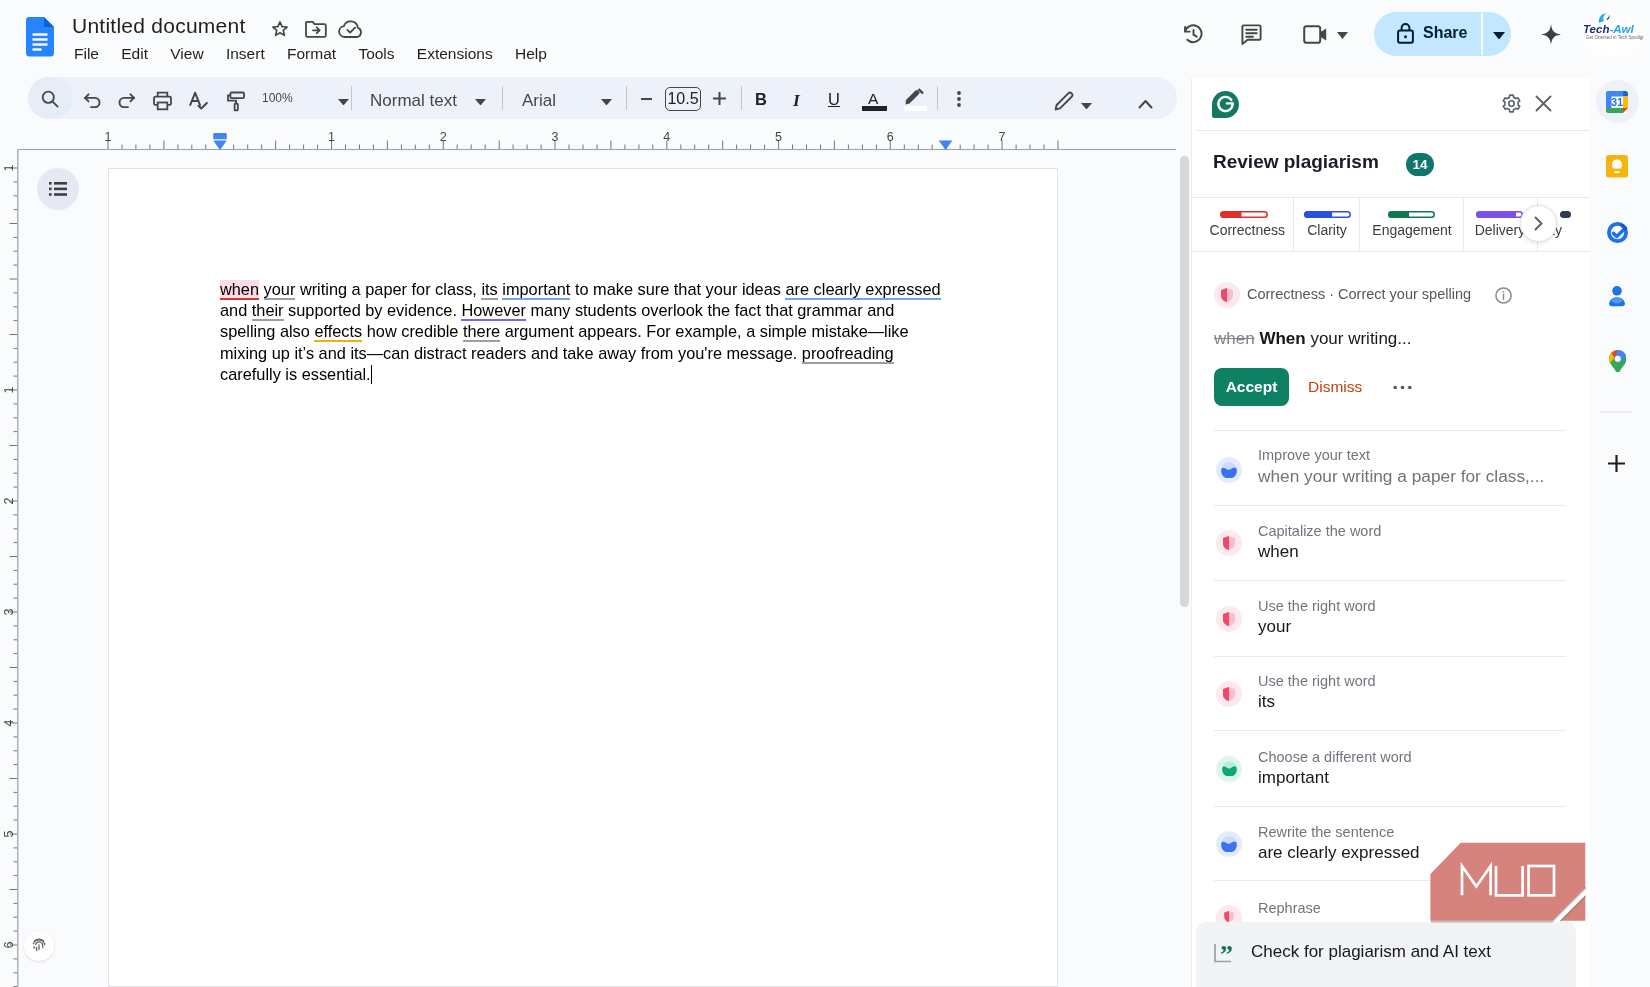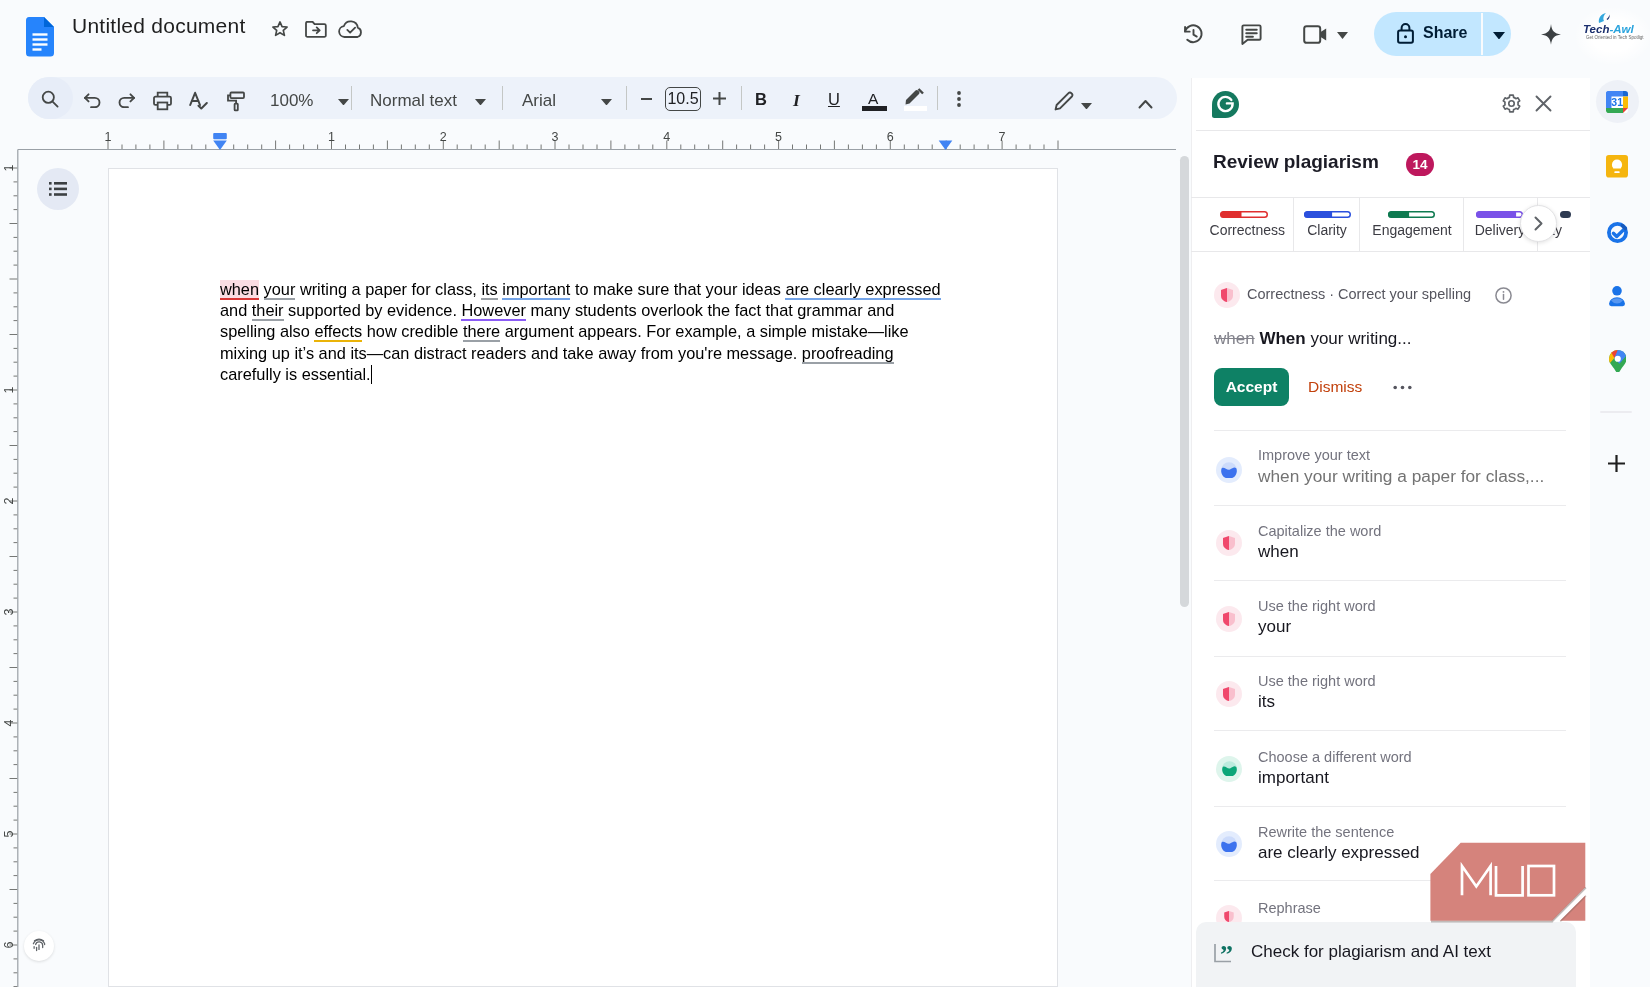--- a/index.html
+++ b/index.html
@@ -32,20 +32,30 @@
   <svg class="abs" style="left:305px;top:20.5px;" width="22" height="17" viewBox="0 0 22 17" fill="none" stroke="#444746" stroke-width="1.8">
     <path d="M1 2.2 a1.4 1.4 0 0 1 1.4-1.4 h5.2 l2 2.4 h9.8 a1.4 1.4 0 0 1 1.4 1.4 v9.8 a1.4 1.4 0 0 1 -1.4 1.4 h-17 a1.4 1.4 0 0 1 -1.4-1.4 Z"></path>
     <path d="M8 9.3 h6.2 M11.7 6.4 l3 2.9 -3 2.9" stroke-linecap="round" stroke-linejoin="round"></path>
   </svg>
 
   <svg class="abs" style="left:338px;top:20px;" width="26" height="19" viewBox="0 0 26 19" fill="none" stroke="#444746" stroke-width="1.8">
     <path d="M6.5 17 a5.5 5.5 0 0 1 -.6 -10.95 A7.2 7.2 0 0 1 19.8 7.6 a5 5 0 0 1 -.3 9.4 H6.5 Z"></path>
     <path d="M9.3 9.9 l2.8 2.8 5 -5" stroke-linecap="round" stroke-linejoin="round"></path>
   </svg>
 
+  <div class="abs" style="left:74px;top:44.5px;font-size:15.5px;color:#1f1f1f;display:flex;gap:22.3px;">
+    <span>File</span>
+      <span>Edit</span>
+      <span>View</span>
+      <span>Insert</span>
+      <span>Format</span>
+      <span>Tools</span>
+      <span>Extensions</span>
+      <span>Help</span>
+  </div>
 
   <svg class="abs" style="left:1182px;top:23px;" width="23" height="23" viewBox="0 0 24 24" fill="none" stroke="#444746" stroke-width="2">
     <path d="M3.2 4.2 v4.8 h4.8" stroke-linecap="round" stroke-linejoin="round"></path>
     <path d="M5.5 17.5 a8.8 8.8 0 1 0 -2.3 -8.8" stroke-linecap="round"></path>
     <path d="M12 7.2 v5 l3.4 2" stroke-linecap="round" stroke-linejoin="round"></path>
   </svg>
 
   <svg class="abs" style="left:1240px;top:23px;" width="23" height="23" viewBox="0 0 24 24" fill="none" stroke="#444746" stroke-width="2">
     <path d="M2.5 3.8 a1.3 1.3 0 0 1 1.3-1.3 h16.4 a1.3 1.3 0 0 1 1.3 1.3 v12.4 a1.3 1.3 0 0 1 -1.3 1.3 H8 l-5.5 4.3 Z" stroke-linejoin="round"></path>
     <path d="M6.5 7 h11 M6.5 10.7 h11 M6.5 14.3 h7" stroke-linecap="round"></path>
@@ -113,21 +123,21 @@
     <path d="M1.2 13.5 L6.1 1.3 L11 13.5" stroke-linecap="round" stroke-linejoin="round"></path>
     <path d="M2.9 9.5 h6.4" stroke-linecap="round"></path>
     <path d="M9.5 14.2 l2.8 2.8 5.5 -5.5" stroke-linecap="round" stroke-linejoin="round"></path>
   </svg>
 
   <svg class="abs" style="left:227px;top:13.5px;" width="18" height="21" viewBox="0 0 18 20" fill="none" stroke="#444746" stroke-width="1.8">
     <rect x="3.4" y="1" width="13.6" height="5.6" rx="1"></rect>
     <path d="M3.4 3.8 H1 v5.4 h8.1 v3"></path>
     <rect x="7.6" y="12.2" width="3.2" height="6.6" rx="0.6"></rect>
   </svg>
-  <div class="abs" style="left:270px;top:13.5px;font-size:17px;text-align:right;">100%</div>
+  <div class="abs" style="left:262px;top:13.5px;font-size:12px;text-align:right;">100%</div>
   <svg class="abs" style="left:337.5px;top:21.5px;" width="11" height="6.5" viewBox="0 0 11 6.5">
       <path d="M0 0 h11 l-5.5 6.5 Z" fill="#444746"></path>
     </svg>
   <div class="abs" style="left:351px;top:9px;width:1px;height:24px;background:#c4c7c5;"></div>
   <div class="abs" style="left:370px;top:13.5px;font-size:17px;">Normal text</div>
   <svg class="abs" style="left:474.5px;top:21.5px;" width="11" height="6.5" viewBox="0 0 11 6.5">
       <path d="M0 0 h11 l-5.5 6.5 Z" fill="#444746"></path>
     </svg>
   <div class="abs" style="left:502px;top:9px;width:1px;height:24px;background:#c4c7c5;"></div>
   <div class="abs" style="left:522px;top:13.5px;font-size:17px;">Arial</div>
@@ -245,21 +255,21 @@
   <circle cx="12" cy="12" r="3.1"></circle>
   <path d="M19.4 13.5a7.8 7.8 0 0 0 0-3l2-1.5-2-3.5-2.4 1a7.8 7.8 0 0 0-2.6-1.5L14 2.5h-4l-.4 2.5a7.8 7.8 0 0 0-2.6 1.5l-2.4-1-2 3.5 2 1.5a7.8 7.8 0 0 0 0 3l-2 1.5 2 3.5 2.4-1a7.8 7.8 0 0 0 2.6 1.5l.4 2.5h4l.4-2.5a7.8 7.8 0 0 0 2.6-1.5l2.4 1 2-3.5Z" stroke-linejoin="round"></path>
 </svg>
 
 <svg class="abs" style="left:1535px;top:95px;" width="17" height="17" viewBox="0 0 17 17" stroke="#5f6368" stroke-width="1.9" stroke-linecap="round">
   <path d="M1.5 1.5 L15.5 15.5 M15.5 1.5 L1.5 15.5"></path>
 </svg>
 <div class="abs" style="left:1196px;top:130px;width:394px;height:1px;background:#e8e8ea;"></div>
 
 <div class="abs" style="left:1213px;top:151px;font-size:19px;font-weight:bold;color:#1c1c26;">Review plagiarism</div>
-<div class="abs" style="left:1406px;top:153px;width:28px;height:23px;border-radius:12px;background:#be185d;color:#fff;font-size:13.5px;font-weight:bold;text-align:center;line-height:23px;">14</div>
+<div class="abs" style="left:1406px;top:153px;width:28px;height:23px;border-radius:12px;background:#0f766e;color:#fff;font-size:13.5px;font-weight:bold;text-align:center;line-height:23px;">14</div>
 
 <div class="abs" style="left:1191px;top:197px;width:399px;height:1px;background:#e8e8ea;"></div>
 <div class="abs" style="left:1191px;top:251px;width:399px;height:1px;background:#e8e8ea;"></div>
 <div class="abs" style="left:1293px;top:198px;width:1px;height:53px;background:#e8e8ea;"></div>
 <div class="abs" style="left:1359px;top:198px;width:1px;height:53px;background:#e8e8ea;"></div>
 <div class="abs" style="left:1463px;top:198px;width:1px;height:53px;background:#e8e8ea;"></div>
 <div class="abs" style="left:1537px;top:198px;width:1px;height:53px;background:#e8e8ea;"></div>
 
 <svg class="abs" style="left:1220px;top:210.5px;" width="48" height="7" viewBox="0 0 48 7">
   <rect x="0.75" y="0.75" width="46.5" height="5.5" rx="2.75" fill="#fff" stroke="#e02f2f" stroke-width="1.5"></rect>

